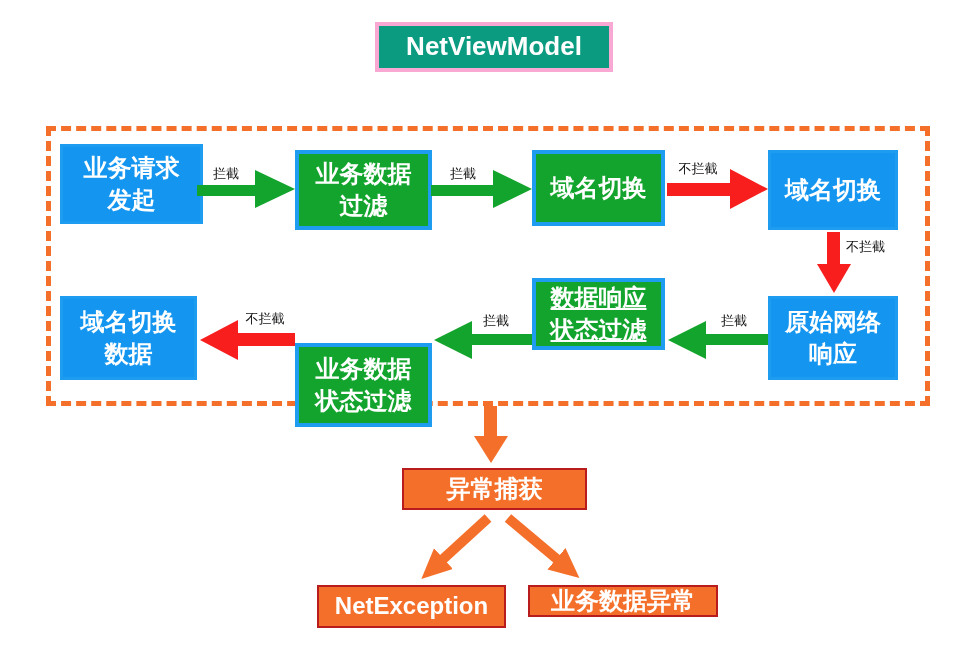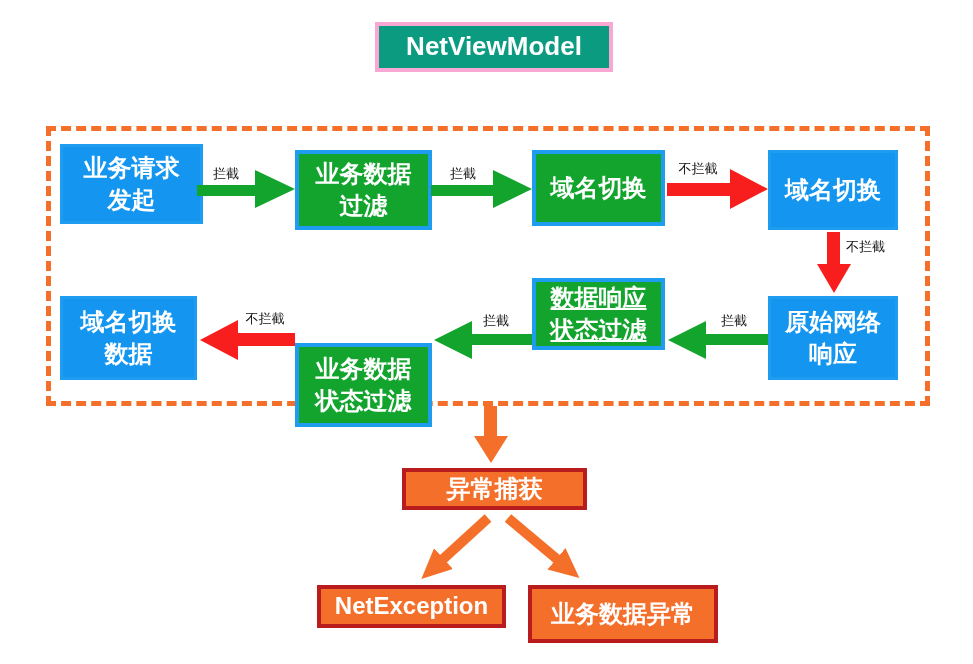--- a/index.html
+++ b/index.html
@@ -8,21 +8,21 @@
     font-family:"Liberation Sans","DejaVu Sans",sans-serif; overflow:hidden;
   }
   .canvas * { box-sizing:border-box; }
   .node {
     position:absolute; display:flex; align-items:center; justify-content:center;
     color:#ffffff; font-weight:bold; font-size:24px; line-height:1.35;
     text-align:center; white-space:pre-line;
   }
   .node.blue   { background:#1496F0; border:3px solid #1E9DF0; }
   .node.green  { background:#12A42C; border:4px solid #1E9DF0; }
-  .node.orange { background:#F4702A; border:4px solid #b91c1c; }
+  .node.orange { background:#F4702A; border:2px solid #b91c1c; }
   .node.teal   { background:#0A9B80; border:4px solid #f9a8d4; font-size:26px; }
   .dashed-box {
     position:absolute; left:46px; top:126px; width:884px; height:280px;
     border:5px dashed #F4702A; background:transparent;
   }
   .shaft { position:absolute; }
   .shaft.green  { background:#12A42C; }
   .shaft.red    { background:#F81E1E; }
   .shaft.orangeA{ background:#F4702A; }
   .head { position:absolute; width:0; height:0; border-style:solid; border-color:transparent; }
@@ -93,15 +93,15 @@
     <defs>
       <marker id="ah" markerUnits="userSpaceOnUse" markerWidth="32" markerHeight="30" refX="2" refY="14" orient="auto">
         <path d="M0,0 L30,14 L0,28 Z" fill="#F4702A"></path>
       </marker>
     </defs>
     <line x1="88" y1="8" x2="42" y2="50" stroke="#F4702A" stroke-width="10" marker-end="url(#ah)"></line>
     <line x1="108" y1="8" x2="158" y2="50" stroke="#F4702A" stroke-width="10" marker-end="url(#ah)"></line>
   </svg>
 
   <div class="node orange" style="left:293px;top:585px;width:189px;height:43px;margin-left:24px;">NetException</div>
-  <div class="node orange" style="left:528px;top:585px;width:190px;height:58px;">业务数据异常</div>
+  <div class="node orange" style="left:528px;top:585px;width:190px;height:32px;">业务数据异常</div>
 
 </div>
 
 </body></html>

